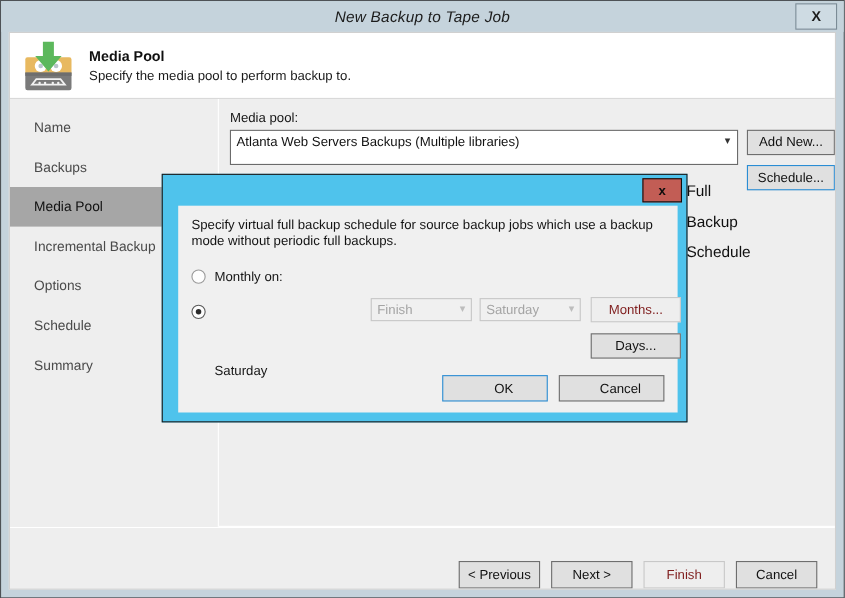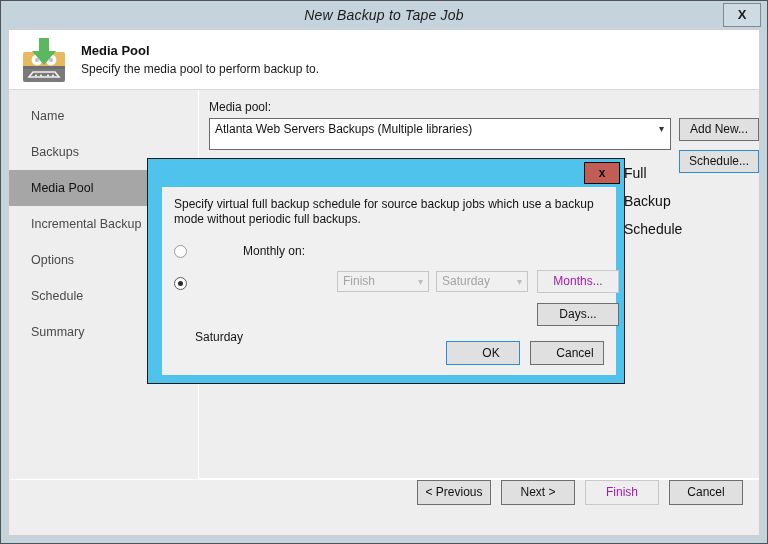--- a/index.html
+++ b/index.html
@@ -193,21 +193,21 @@
     color: #111111;
     text-align: center;
     line-height: 21px;
     cursor: pointer;
     white-space: nowrap;
   }
   .btn.focused {
     border: 1px solid #2a8dd4;
   }
   .btn.disabled {
-    color: #a21caf;
+    color: #7f1d1d;
     border-color: #c8c8c8;
     background: #eeeeee;
     cursor: default;
   }
 
   
   #worm-row {
     position: absolute;
     left: 10px;
     top: 278px;
@@ -225,21 +225,21 @@
     height: 1px;
     background: #ffffff;
   }
 
   
   #bottombar {
     flex: 0 0 56px;
     background: #eeeeee;
     border-top: 1px solid #ffffff;
     display: flex;
-    align-items: flex-start;
+    align-items: flex-end;
     justify-content: flex-end;
     padding-right: 16px;
     box-sizing: border-box;
     gap: 10px;
   }
   .btn-wide {
     width: 74px;
     height: 25px;
     line-height: 23px;
   }
@@ -302,21 +302,20 @@
     line-height: 15px;
     width: 430px;
     margin-bottom: 12px;
   }
 
   .opt-row {
     display: flex;
     align-items: center;
     height: 24px;
     margin-bottom: 8px;
-    gap: 48px;
   }
   .radio {
     width: 13px;
     height: 13px;
     border-radius: 50%;
     box-sizing: border-box;
     border: 1px solid #9a9a9a;
     background: #fdfdfd;
     position: relative;
     flex: 0 0 13px;
@@ -369,21 +368,21 @@
     font-size: 12px;
     color: #151515;
   }
   #modal-footer {
     position: absolute;
     right: 12px;
     bottom: 10px;
     display: flex;
     gap: 10px;
   }
-  #modal-footer .btn { width: 74px; height: 24px; line-height: 22px; padding-left: 16px; }
+  #modal-footer .btn { width: 96px; height: 24px; line-height: 22px; padding-left: 16px; }
 </style>
 </head>
 <body>
 
 <div id="window">
 
   <div id="titlebar">
     <div id="title-text">New Backup to Tape Job</div>
     <div id="close-button">X</div>
   </div>

